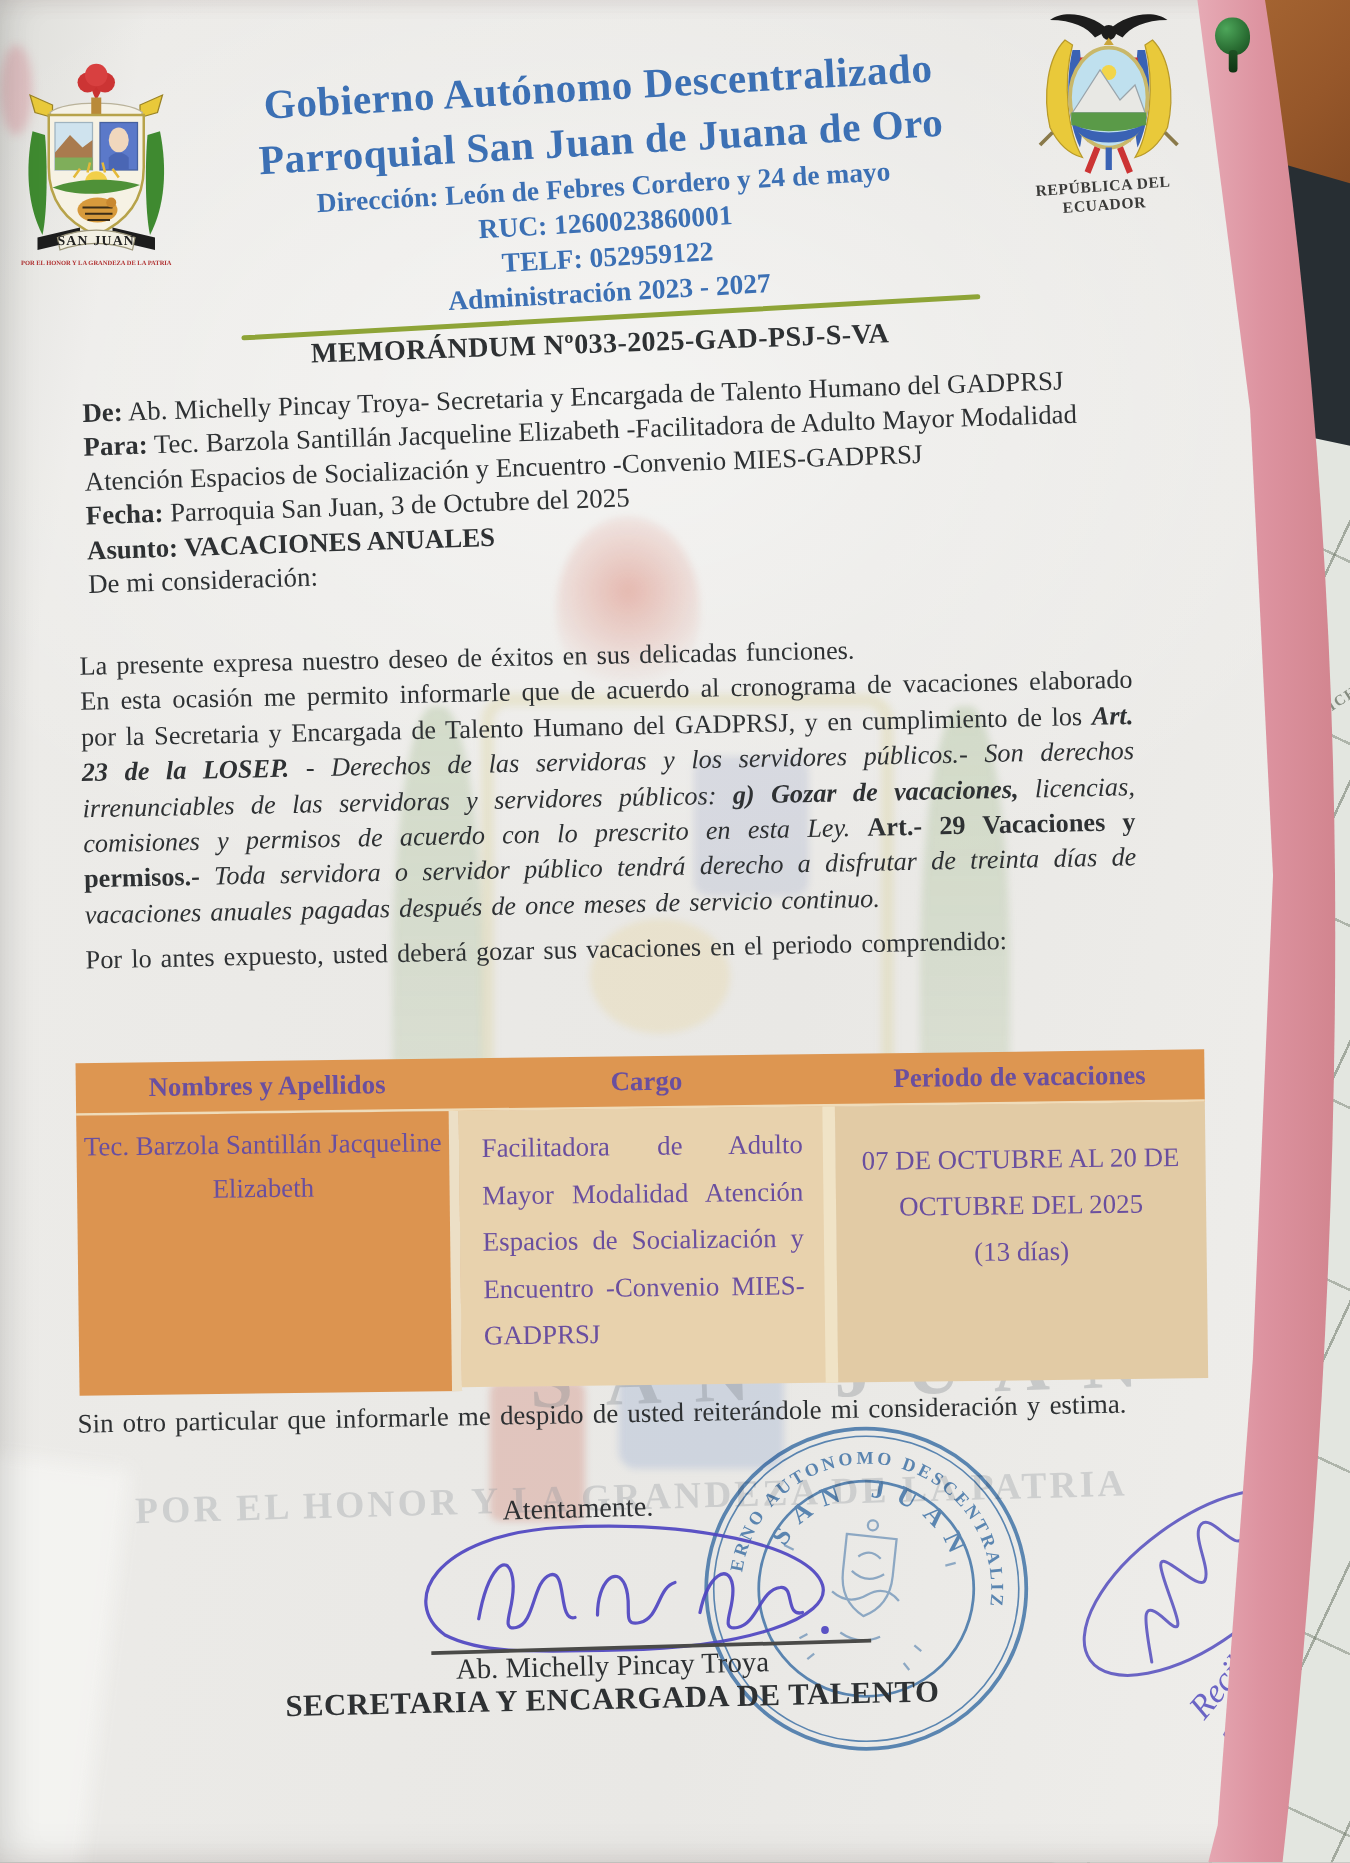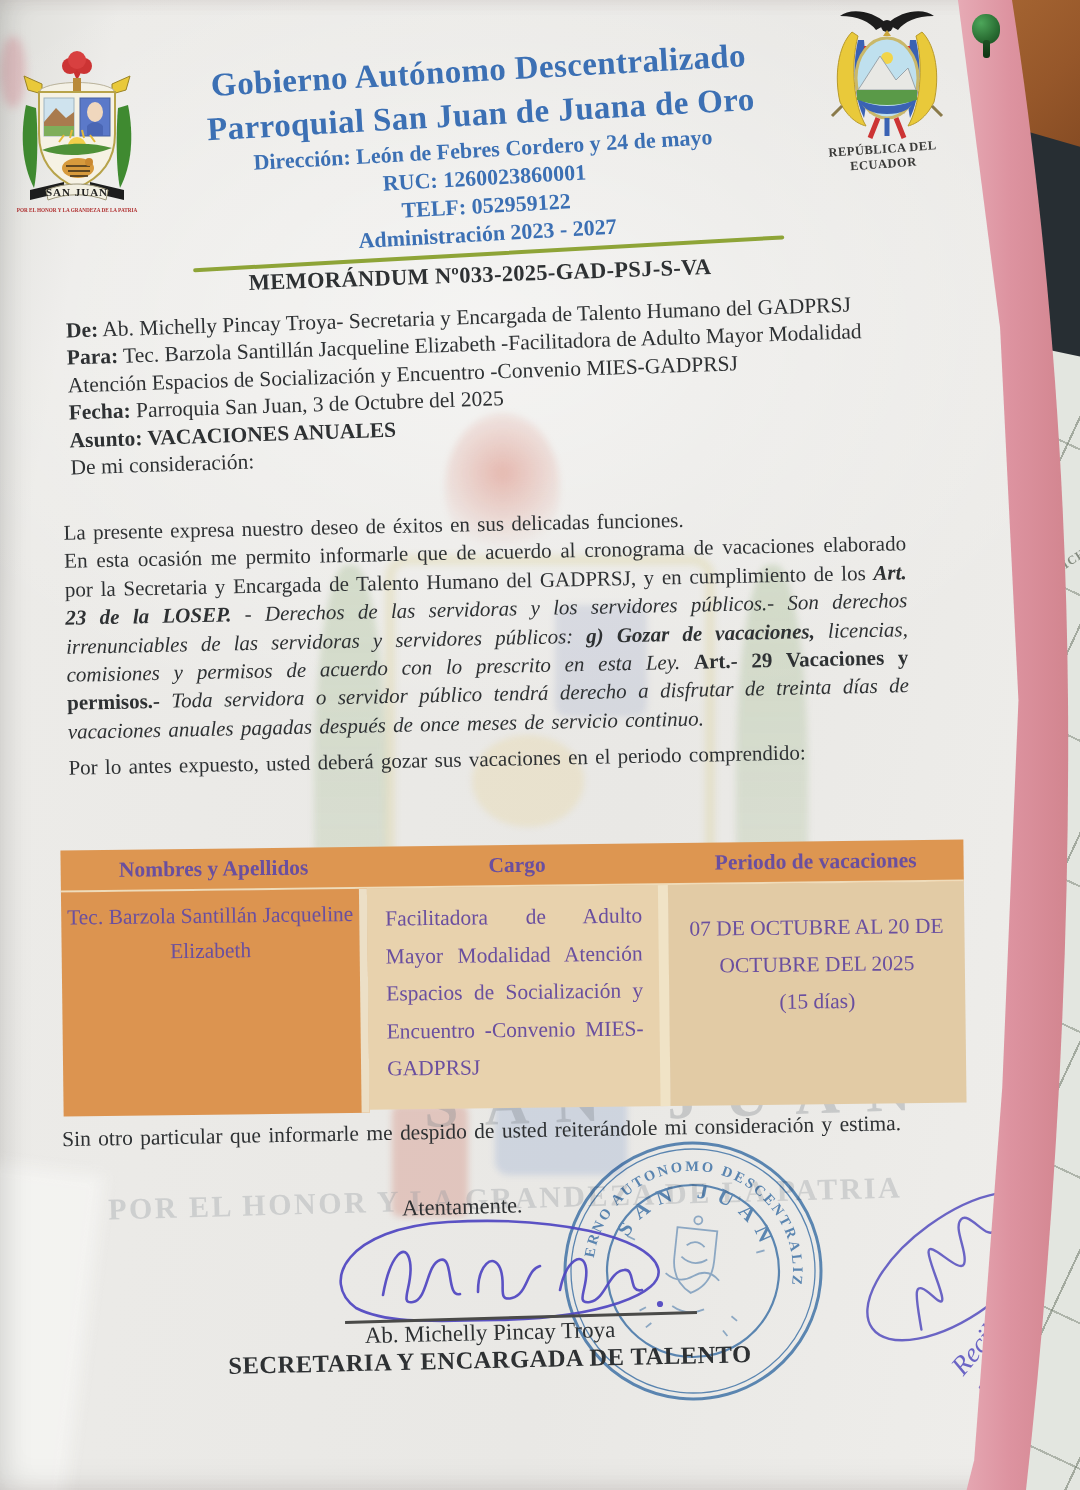--- a/index.html
+++ b/index.html
@@ -234,21 +234,21 @@
       <div class="hrow">
         <div class="hcell c1">Nombres y Apellidos</div>
         <div class="hcell c2">Cargo</div>
         <div class="hcell c3">Periodo de vacaciones</div>
       </div>
       <div class="drow">
         <div class="c1 d1">Tec. Barzola Santillán Jacqueline Elizabeth</div>
         <div class="c2 d2">Facilitadora de Adulto Mayor Modalidad Atención Espacios de Socialización y Encuentro -Convenio MIES-GADPRSJ</div>
         <div class="c3 d3">
           <span>07 DE OCTUBRE AL 20 DE OCTUBRE DEL 2025</span><br>
-          <span>(15 días)</span>
+          <span>(13 días)</span>
         </div>
       </div>
     </div>
 
     <div class="abs closing ink">Sin otro particular que informarle me despido de usted reiterándole mi consideración y estima.</div>
     <div class="abs atte ink">Atentamente.</div>
 
     <svg class="abs stamp" width="290" height="290" viewBox="0 0 290 290">
       <defs>
         <path id="arcTop" d="M 45,145 A 100,100 0 1 1 245,145"></path>

